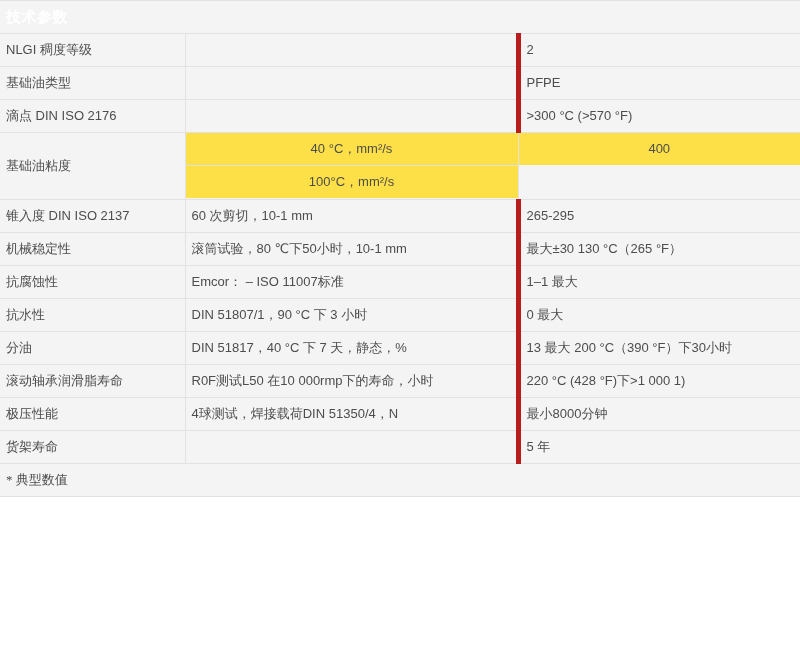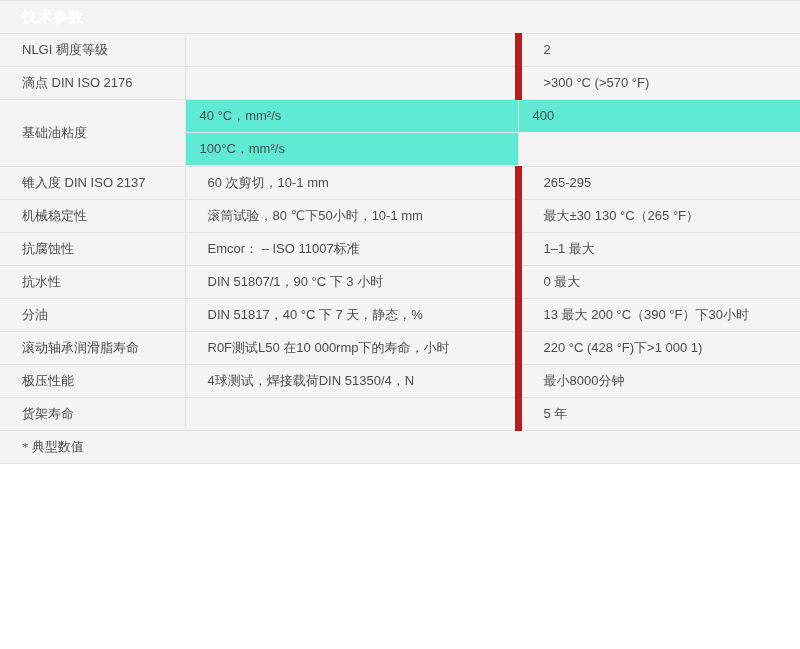--- a/index.html
+++ b/index.html
@@ -37,36 +37,36 @@
     color: #ffffff;
     font-size: 15px;
     font-weight: bold;
     letter-spacing: 0.5px;
   }
 
   .spec-table td {
     border: 1px solid #e2e2e2;
     border-left: none;
     border-right: none;
-    padding: 0 22px;
+    padding: 0 6px;
     height: 32px;
     font-size: 13px;
     line-height: 1.45;
     color: #4d4d4d;
     background: #f4f4f4;
     vertical-align: middle;
     white-space: nowrap;
     overflow: hidden;
   }
 
   .spec-table td.col-label {
     border-right: 1px solid #e2e2e2;
   }
   .spec-table td.col-method {
-    border-right: 7px solid #b91c1c;
+    border-right: 5px solid #b91c1c;
   }
   .spec-table td.col-value {
     border-right: none;
   }
 
   .spec-table td.span-label {
     height: 66px;
   }
 
   .spec-table td.nested-cell {
@@ -78,21 +78,22 @@
   .nested-table {
     width: 100%;
     border-collapse: collapse;
     table-layout: fixed;
   }
   .nested-table td {
     border: none;
     border-bottom: 1px solid #e2e2e2;
     height: 32px;
     padding: 0 14px;
-    background: #5eead4;
+    background: #fde047;
+    text-align: center;
   }
   .nested-table tr:last-child td {
     border-bottom: none;
   }
 
   .footnote-cell {
     height: 40px;
     border-right: none !important;
     border-bottom: 1px solid #e2e2e2;
     font-size: 13px;
@@ -121,20 +122,25 @@
   <tbody>
 
     <tr class="first-body-row">
       <td class="col-label">NLGI 稠度等级</td>
       <td class="col-method"></td>
       <td class="col-value">2</td>
     </tr>
 
 
 
+    <tr>
+      <td class="col-label">基础油类型</td>
+      <td class="col-method"></td>
+      <td class="col-value">PFPE</td>
+    </tr>
 
 
     <tr>
       <td class="col-label">滴点 DIN ISO 2176</td>
       <td class="col-method"></td>
       <td class="col-value">&gt;300 °C (&gt;570 °F)</td>
     </tr>
 
     <tr>
       <td class="col-label span-label">基础油粘度</td>

